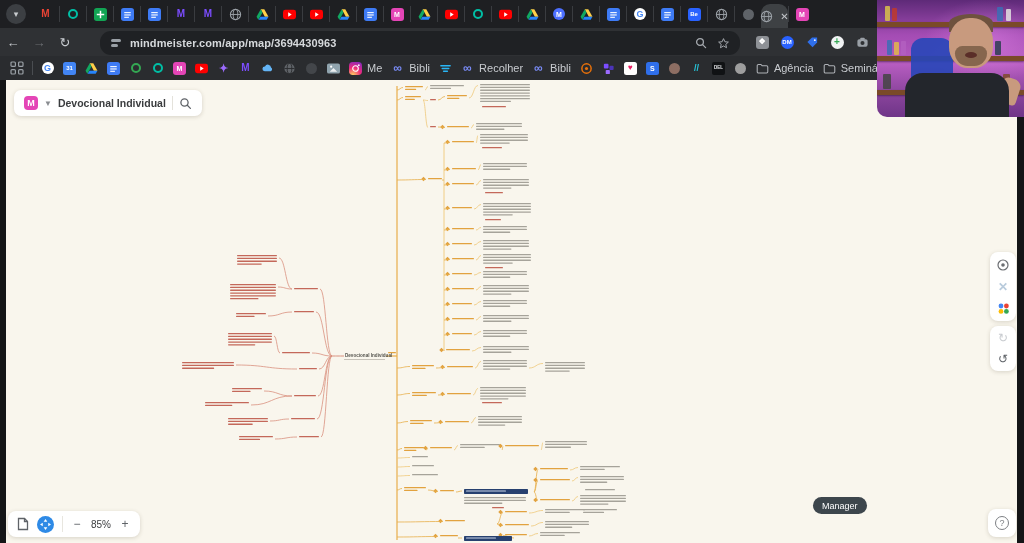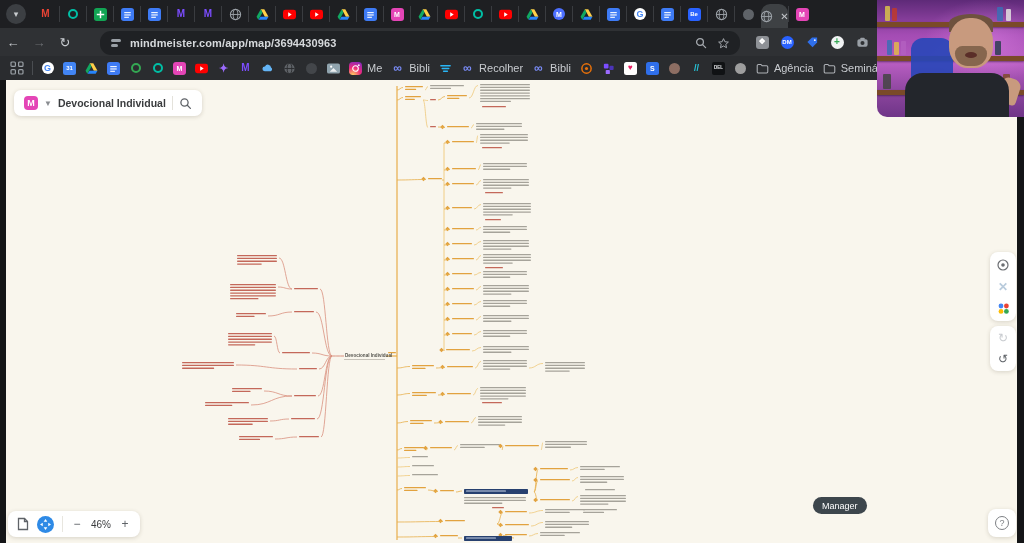--- a/index.html
+++ b/index.html
@@ -976,21 +976,21 @@
             <g fill="#fff">
               <path d="M6 0l2 3H4z"></path>
               <path d="M6 12L4 9h4z"></path>
               <path d="M0 6l3-2v4z"></path>
               <path d="M12 6L9 8V4z"></path>
             </g>
           </svg>
       </span>
       <span class="vdiv"></span>
       <span class="zbtn">−</span>
-      <span class="zval">46%</span>
+      <span class="zval">85%</span>
       <span class="zbtn">+</span>
     </div>
 
     <div class="sidecard" style="top:172px;">
       <span class="sicon">
         <svg width="14" height="14" viewBox="0 0 14 14">
             <circle cx="7" cy="7" r="5" fill="none" stroke="#6B6E72" stroke-width="1.2"></circle>
             <circle cx="7" cy="7" r="1.8" fill="#6B6E72"></circle>
           </svg>
       </span>

